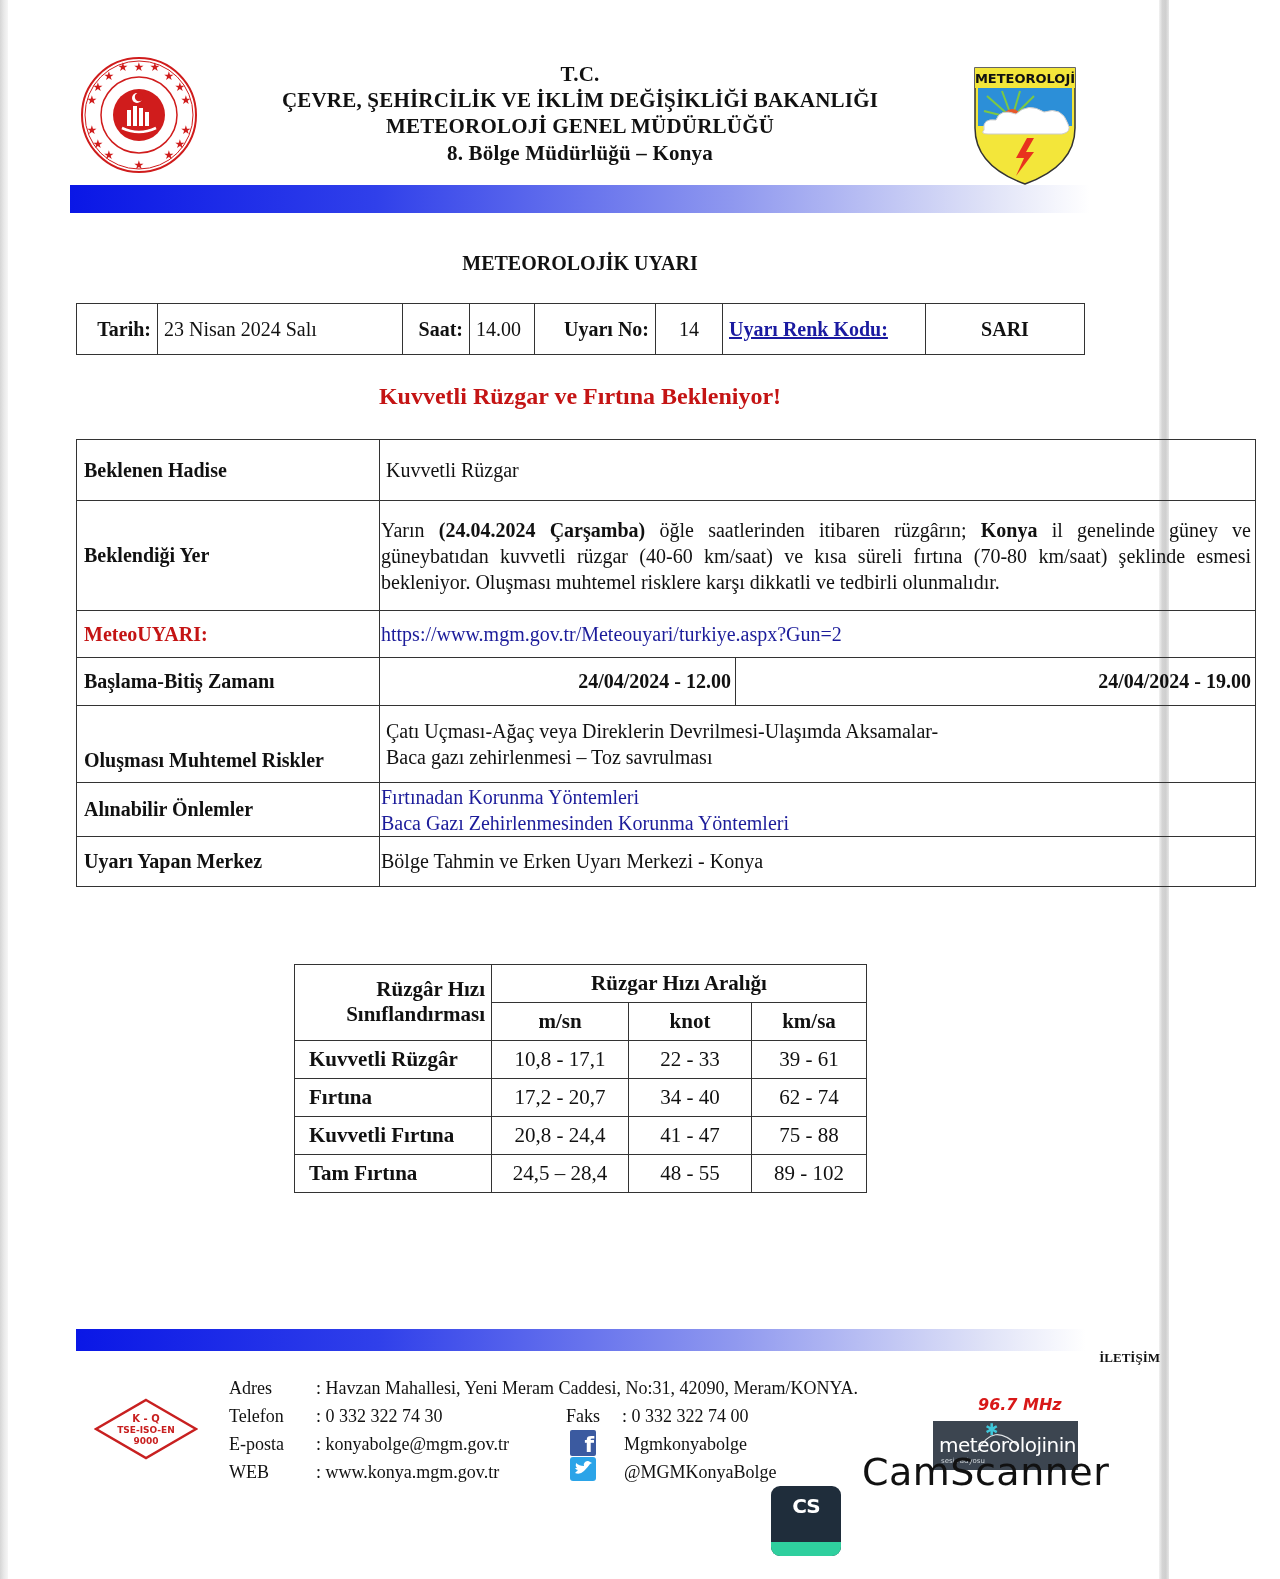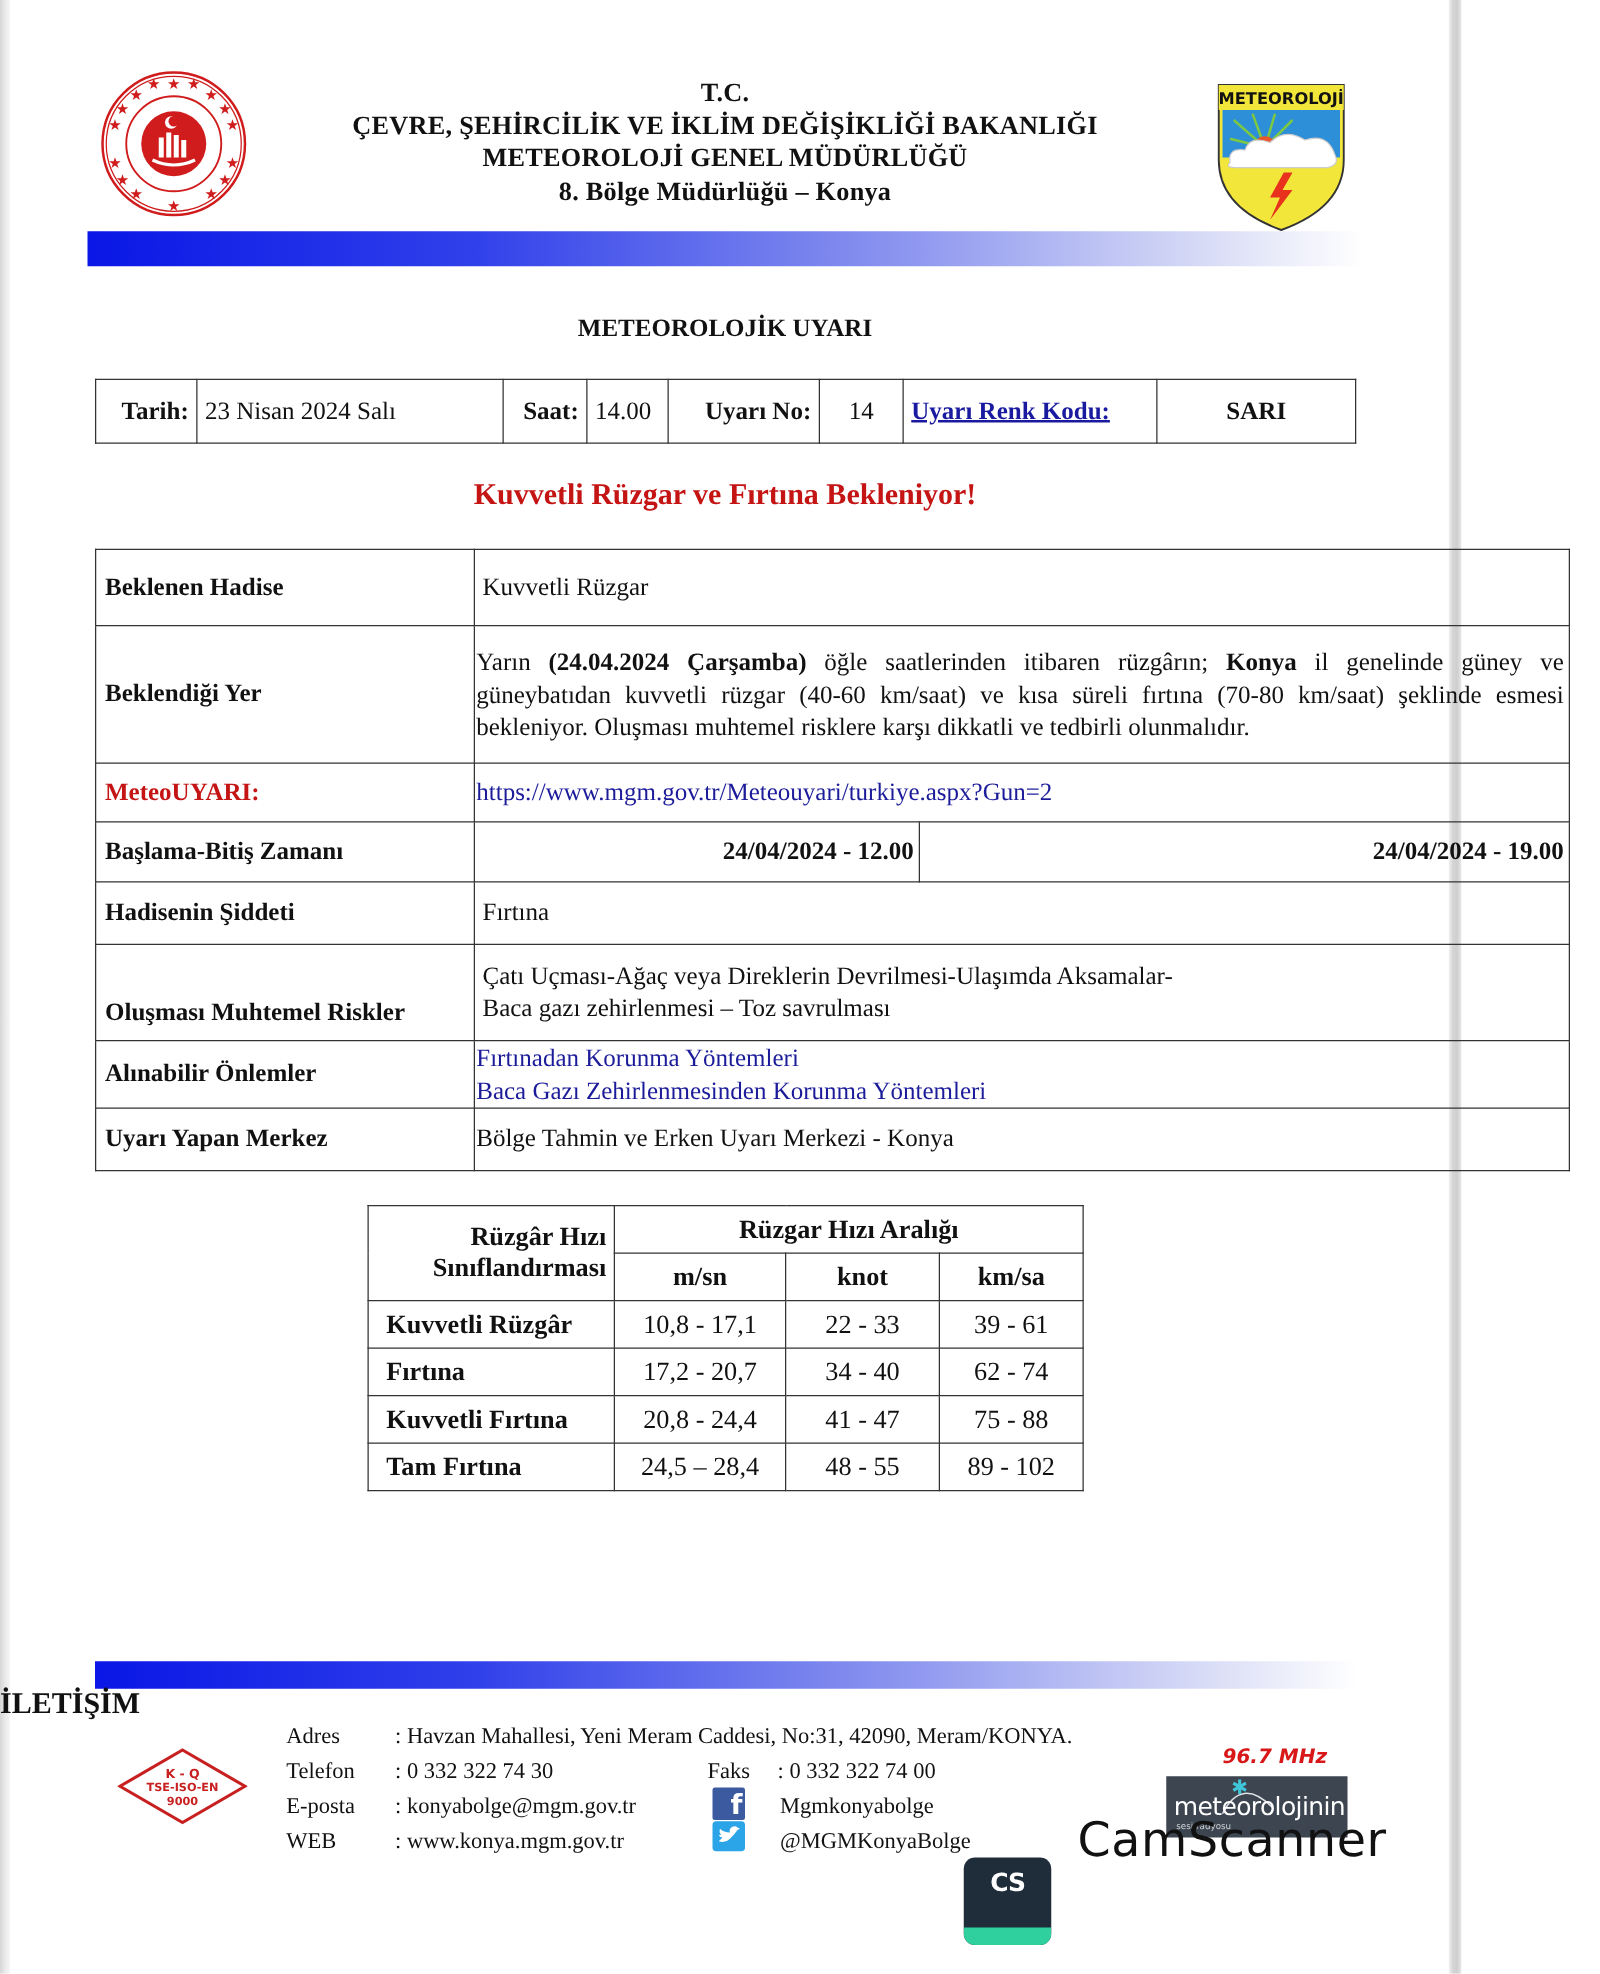--- a/index.html
+++ b/index.html
@@ -41,21 +41,21 @@
   .blue { color:#1c1c9a; }
 
   
   .wind { position:absolute; left:294px; top:964px; width:573px; font-size:21px; }
   .wind td { border:1.5px solid #333; height:37px; padding:0 6px; }
   .wind .hc { text-align:center; font-weight:bold; }
   .wind .rl { font-weight:bold; padding-left:14px; }
   .wind .v { text-align:center; }
 
   
-  .contact-title { position:absolute; left:0; width:1160px; top:1350px; text-align:left; font-weight:bold; font-size:24px; }
+  .contact-title { position:absolute; left:0; width:1160px; top:1350px; text-align:right; font-weight:bold; font-size:13px; }
   .c-row { position:absolute; font-size:18px; white-space:nowrap; }
   .iso { position:absolute; left:94px; top:1398px; width:104px; height:62px; }
   .radio-freq { position:absolute; left:978px; top:1395px; color:#d81818; font-family:"DejaVu Sans", sans-serif; font-weight:bold; font-style:italic; font-size:16px; }
   .radio-box { position:absolute; left:933px; top:1421px; width:145px; height:49px; background:#3c4550; }
   .radio-name { position:absolute; left:6px; top:12px; color:#fff; font-family:"DejaVu Sans", sans-serif; font-size:20px; letter-spacing:-0.5px; }
   .radio-sub { position:absolute; left:8px; top:36px; color:#cfd4d8; font-family:"DejaVu Sans", sans-serif; font-size:7px; }
   .fb-icon { position:absolute; left:570px; top:1430px; width:26px; height:26px; background:#3b5aa0; border-radius:2px; color:#fff; font-family:"DejaVu Sans", sans-serif; font-weight:bold; font-size:22px; line-height:30px; text-align:right; padding-right:2px; box-sizing:border-box; }
   .tw-icon { position:absolute; left:570px; top:1457px; width:26px; height:24px; background:#2ba4e8; border-radius:3px; }
 
   .cs-logo { position:absolute; left:771px; top:1486px; width:70px; height:70px; border-radius:9px; background:#1f2d3b; overflow:hidden; }
@@ -156,24 +156,20 @@
   </tr>
   <tr style="height:47px">
     <td class="lab red">MeteoUYARI:</td>
     <td class="val blue" colspan="2" style="padding-left:1px">https://www.mgm.gov.tr/Meteouyari/turkiye.aspx?Gun=2</td>
   </tr>
   <tr style="height:48px">
     <td class="lab">Başlama-Bitiş Zamanı</td>
     <td class="val b" style="width:350px; padding-left:1px">24/04/2024 - 12.00</td>
     <td class="val b" style="padding-left:1px">24/04/2024 - 19.00</td>
   </tr>
-  <tr style="height:50px">
-    <td class="lab">Hadisenin Şiddeti</td>
-    <td class="val" colspan="2" style="padding-left:6px">Fırtına</td>
-  </tr>
   <tr style="height:77px">
     <td class="lab" style="vertical-align:bottom; padding-bottom:10px">Oluşması Muhtemel Riskler</td>
     <td class="val" colspan="2" style="padding-left:6px; line-height:26px">
       <div>Çatı Uçması-Ağaç veya Direklerin Devrilmesi-Ulaşımda Aksamalar-</div>
       <div>Baca gazı zehirlenmesi – Toz savrulması</div>
     </td>
   </tr>
   <tr style="height:54px">
     <td class="lab">Alınabilir Önlemler</td>
     <td class="val blue" colspan="2" style="padding-left:1px; line-height:26px">

